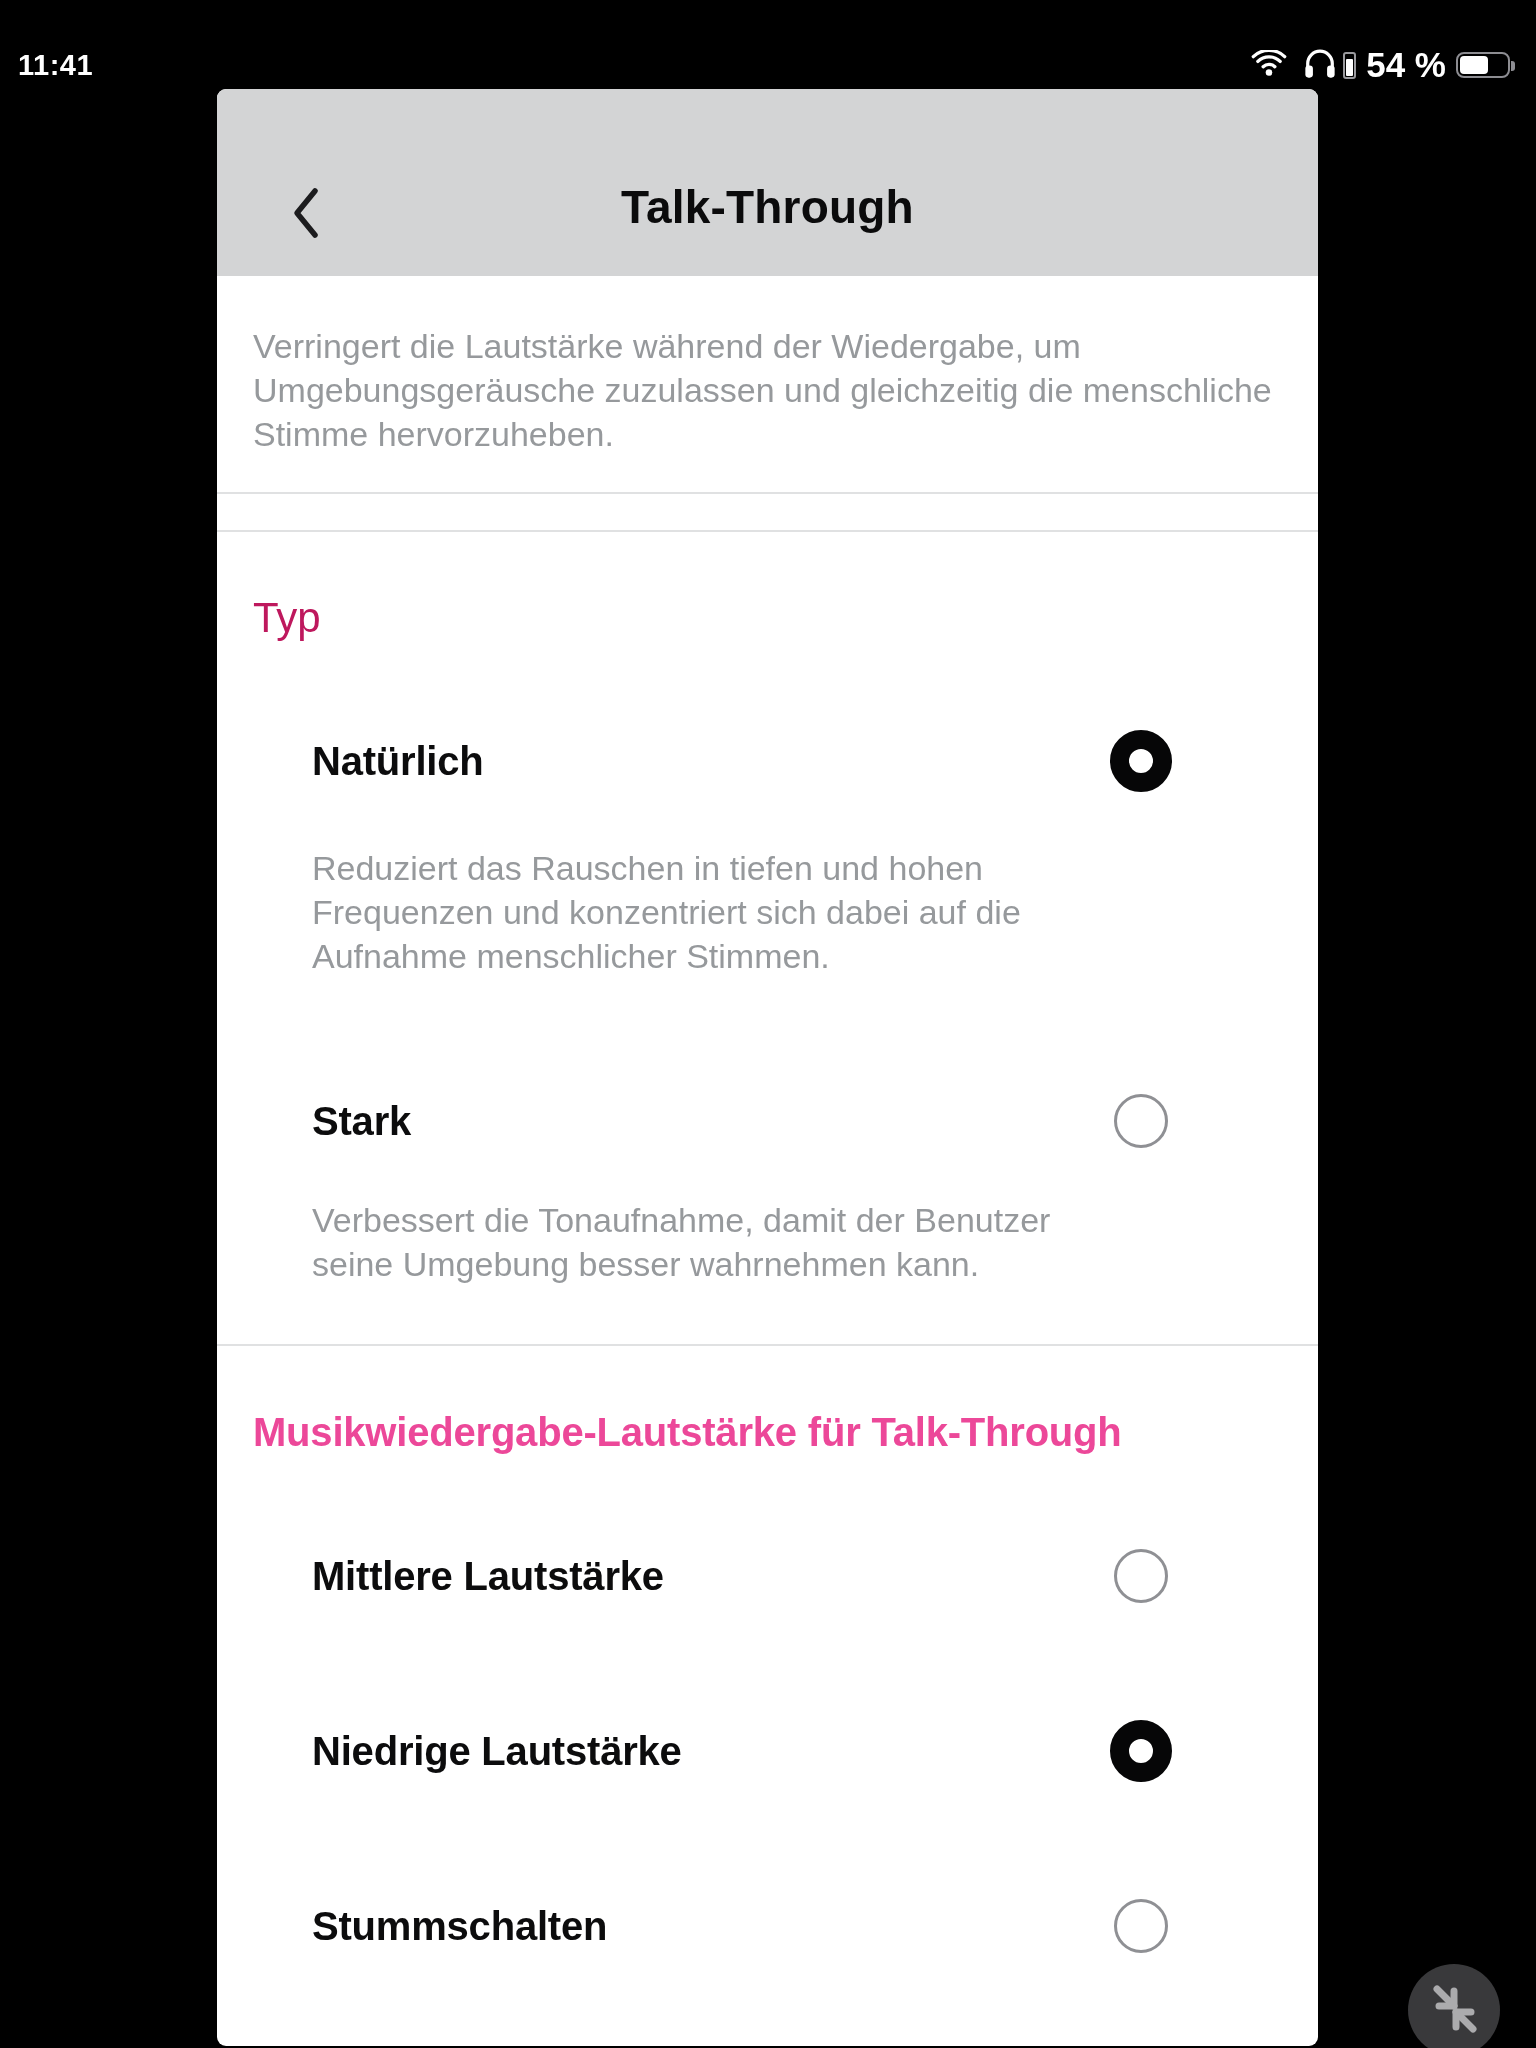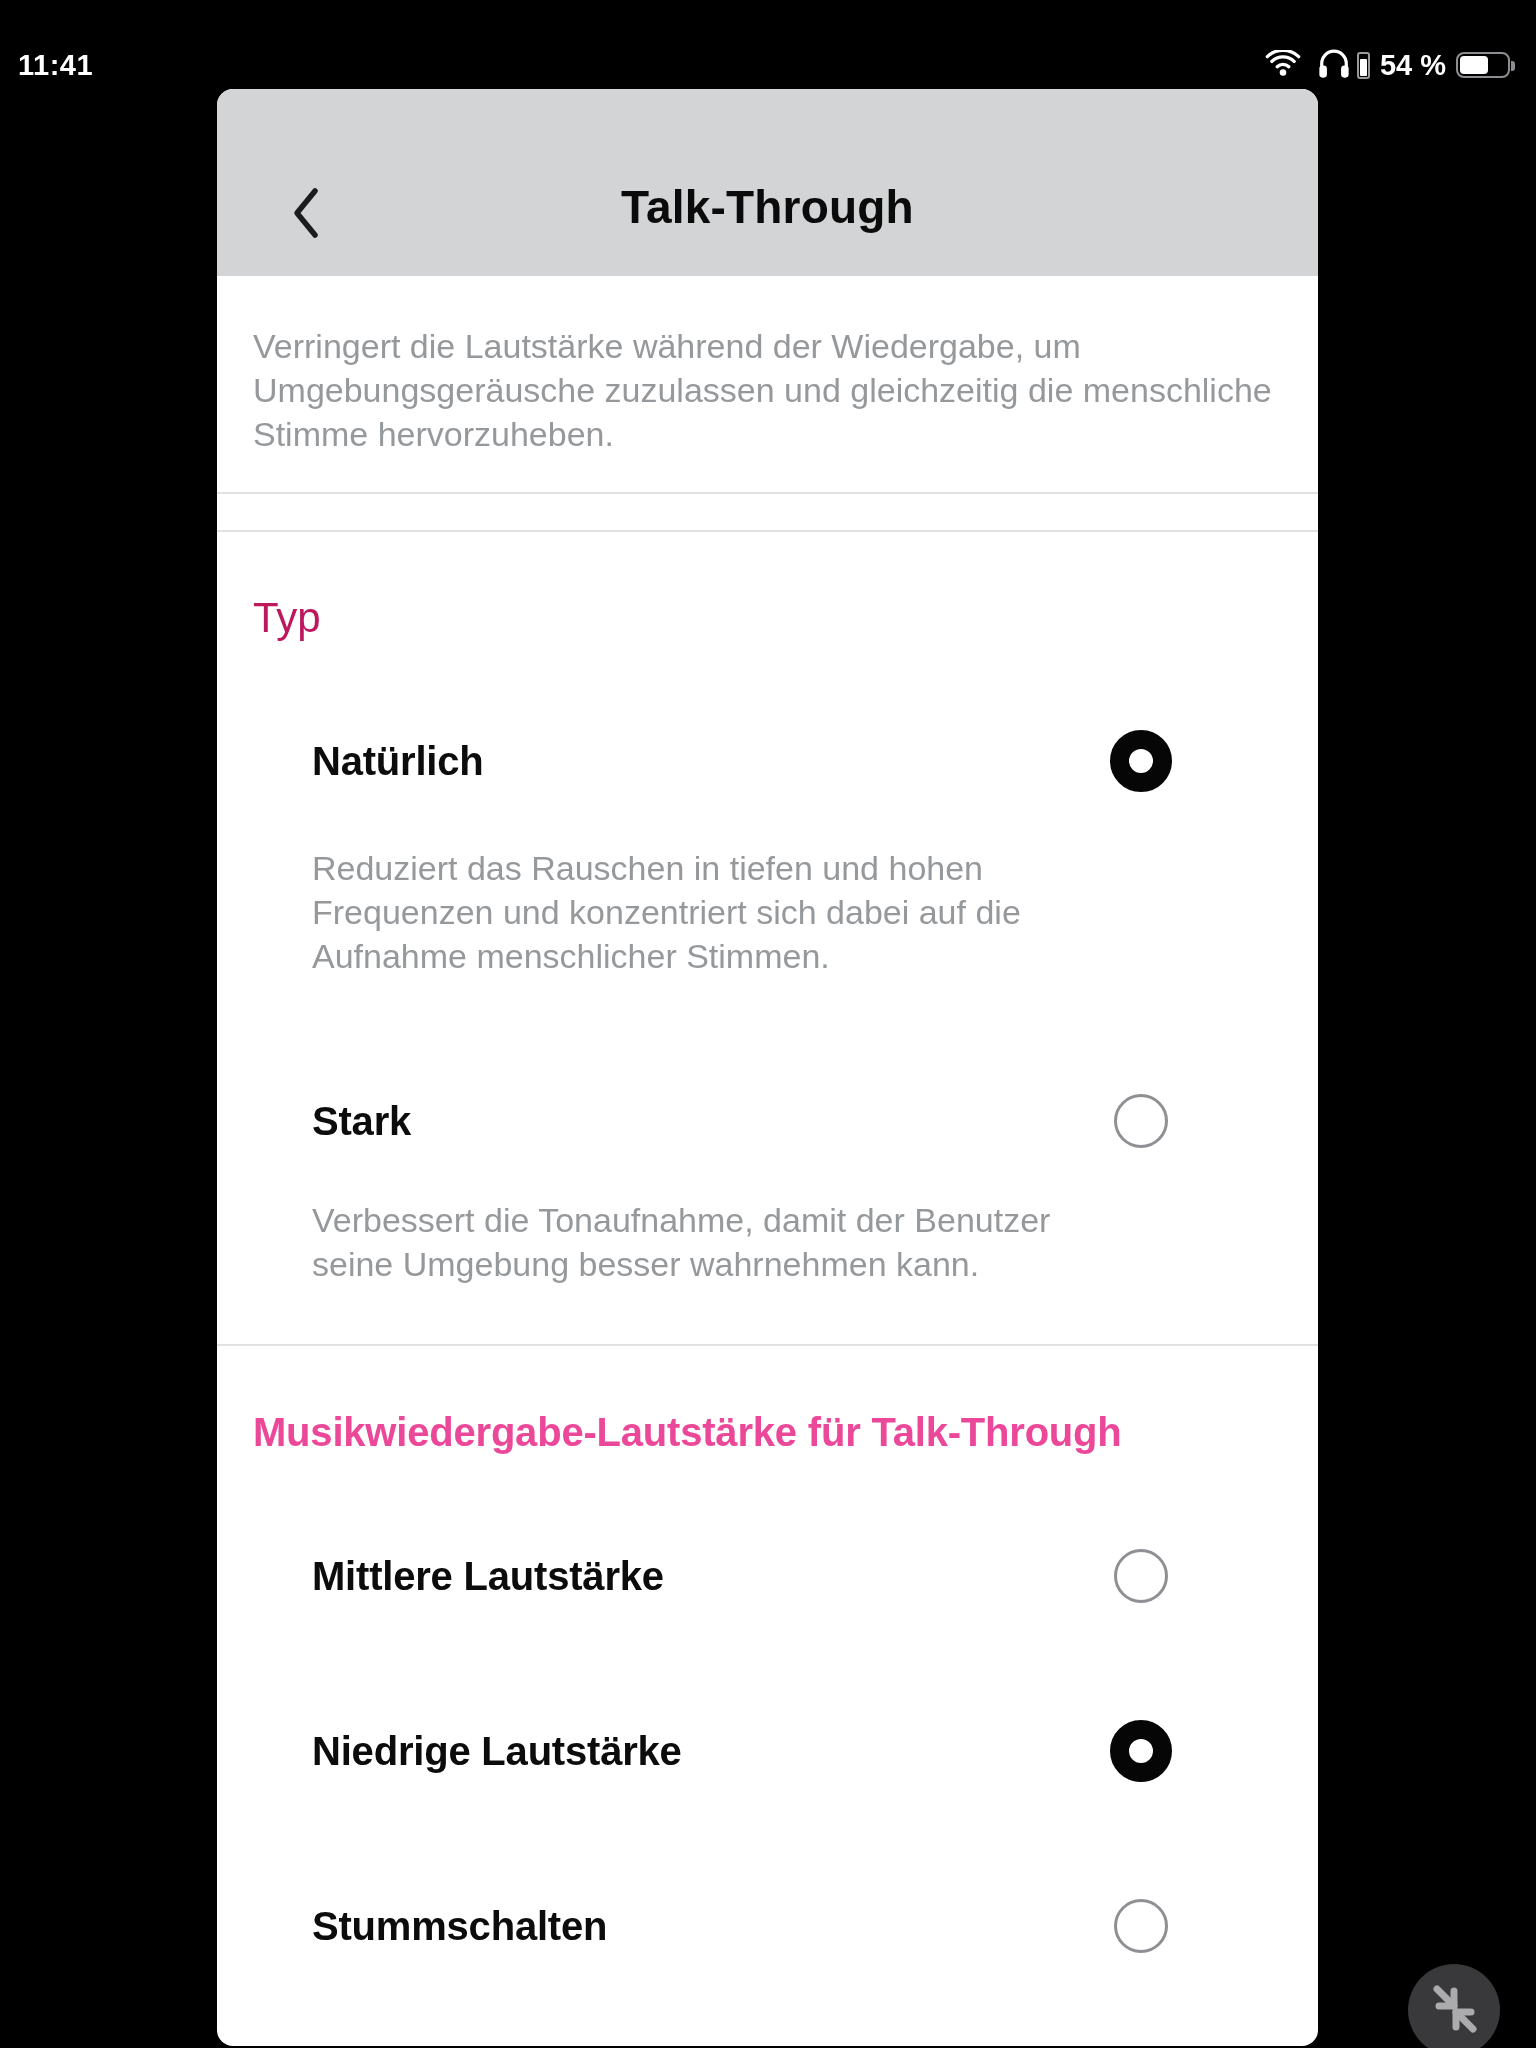--- a/index.html
+++ b/index.html
@@ -5,35 +5,35 @@
   html,body{margin:0;padding:0;background:#000;}
   .screen{position:relative;width:1536px;height:2048px;background:#000;overflow:hidden;
           font-family:"Liberation Sans","DejaVu Sans",sans-serif;margin-top:44px;}
 
   
   .status-bar{position:absolute;top:0;left:0;width:100%;height:42px;
               display:flex;justify-content:space-between;align-items:center;
               padding:0 18px;box-sizing:border-box;color:#fff;}
   .sb-time{font-size:29px;font-weight:700;letter-spacing:.5px;}
   .sb-right{display:flex;align-items:center;gap:10px;}
-  .sb-pct{font-size:29px;font-weight:600;}
+  .sb-pct{font-size:35px;font-weight:600;}
   .hp-batt{width:13px;height:27px;border:2px solid #9a9a9e;border-radius:3px;
            box-sizing:border-box;position:relative;margin-left:-4px;}
   .hp-batt .lvl{position:absolute;left:1px;right:1px;bottom:1px;height:70%;
                 background:#fff;border-radius:1px;}
   .batt{width:54px;height:26px;border:2px solid #8d8d92;border-radius:8px;
         box-sizing:border-box;position:relative;margin-right:8px;}
   .batt .lvl{position:absolute;left:2px;top:2px;bottom:2px;width:56%;
              background:#fff;border-radius:4px;}
   .batt .nub{position:absolute;right:-7px;top:7px;width:4px;height:10px;
              background:#8d8d92;border-radius:0 3px 3px 0;}
 
   
   .card{position:absolute;left:217px;top:45px;width:1101px;height:1957px;
-        background:#fff;border-radius:16px;overflow:hidden;}
+        background:#fff;border-radius:9px;overflow:hidden;}
 
   .card-header{height:187px;background:#d3d4d5;position:relative;}
   .back-btn{position:absolute;left:58px;bottom:28px;width:60px;height:66px;
             display:flex;align-items:center;justify-content:center;cursor:pointer;}
   .page-title{position:absolute;left:0;right:0;bottom:42px;text-align:center;
               font-size:46px;font-weight:700;color:#0b0b0c;letter-spacing:.2px;}
 
   .intro{margin:48px 36px 0;font-size:34px;line-height:44px;color:#96999c;}
 
   .hr{height:2px;background:#e0e1e2;}

